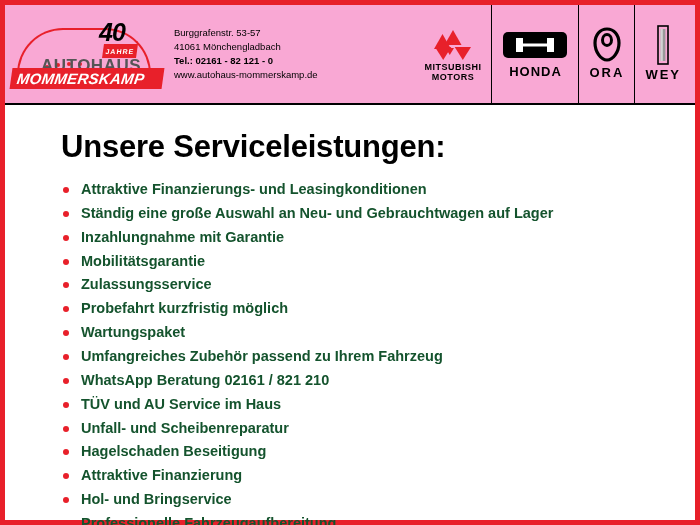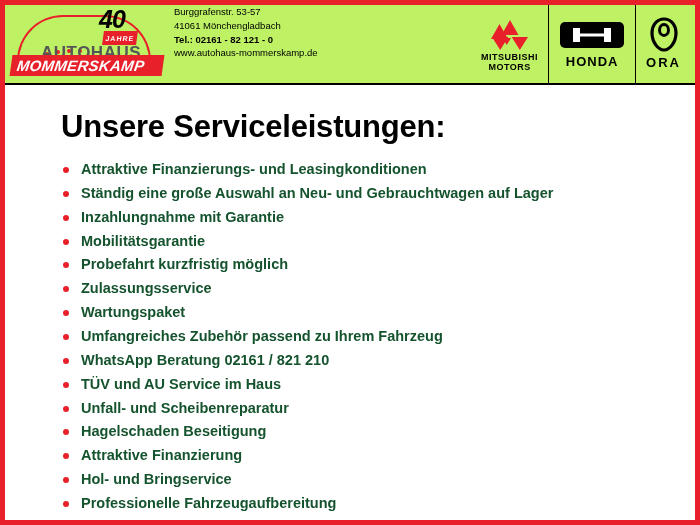--- a/index.html
+++ b/index.html
@@ -18,26 +18,26 @@
     width: 700px;
     height: 525px;
     box-sizing: border-box;
     border: 5px solid #e8202a;
     background: #ffffff;
   }
 
   
   .header {
     position: relative;
-    height: 80px;
+    height: 100px;
     box-sizing: border-box;
     border-bottom: 2px solid #000000;
     display: flex;
-    align-items: flex-start;
-    background: #bef264;
+    align-items: center;
+    background: #f9a8d4;
   }
 
   
   .logo-block {
     position: relative;
     width: 155px;
     height: 72px;
     margin-left: 6px;
     flex: 0 0 auto;
   }
@@ -253,34 +253,42 @@
       </div>
 
       <div class="brand">
         <svg width="34" height="36" viewBox="0 0 34 36">
           <path d="M17 2 C24 2 29 8 29 16 C29 25 23 33 17 33 C11 33 5 25 5 16 C5 8 10 2 17 2 Z" fill="none" stroke="#000000" stroke-width="3.2"></path>
           <ellipse cx="17" cy="13" rx="4.5" ry="5.5" fill="none" stroke="#000000" stroke-width="3"></ellipse>
         </svg>
         <div class="brand-label ora">ORA</div>
       </div>
 
+      <div class="brand">
+        <svg width="22" height="40" viewBox="0 0 22 40">
+          <rect x="6" y="1" width="10" height="38" fill="none" stroke="#000000" stroke-width="1.6"></rect>
+          <rect x="8.6" y="4" width="4.8" height="32" fill="#9a9a9a"></rect>
+          <rect x="8.6" y="4" width="2.2" height="32" fill="#d4d4d4"></rect>
+        </svg>
+        <div class="brand-label wey">WEY</div>
+      </div>
 
     </div>
   </div>
 
   <div class="content">
     <h1 class="headline">Unsere Serviceleistungen:</h1>
 
     <ul class="services">
       <li>Attraktive Finanzierungs- und Leasingkonditionen</li>
       <li>Ständig eine große Auswahl an Neu- und Gebrauchtwagen auf Lager</li>
       <li>Inzahlungnahme mit Garantie</li>
       <li>Mobilitätsgarantie</li>
+      <li>Zulassungsservice</li>
       <li>Probefahrt kurzfristig möglich</li>
-      <li>Zulassungsservice</li>
       <li>Wartungspaket</li>
       <li>Umfangreiches Zubehör passend zu Ihrem Fahrzeug</li>
       <li>WhatsApp Beratung 02161 / 821 210</li>
       <li>TÜV und AU Service im Haus</li>
       <li>Unfall- und Scheibenreparatur</li>
       <li>Hagelschaden Beseitigung</li>
       <li>Attraktive Finanzierung</li>
       <li>Hol- und Bringservice</li>
       <li>Professionelle Fahrzeugaufbereitung</li>
     </ul>

